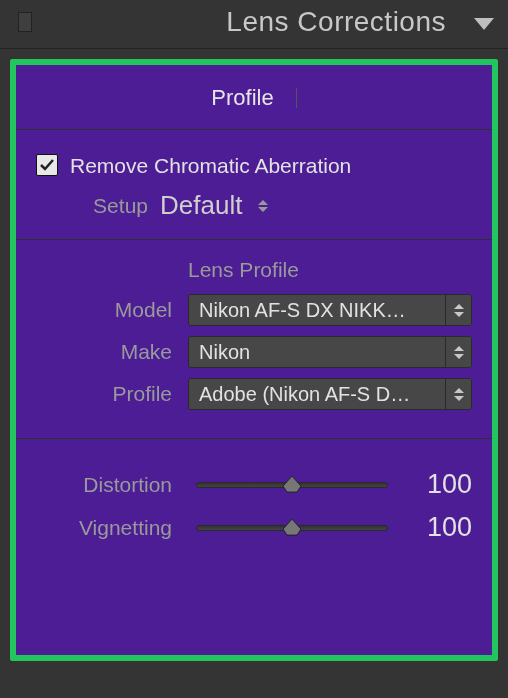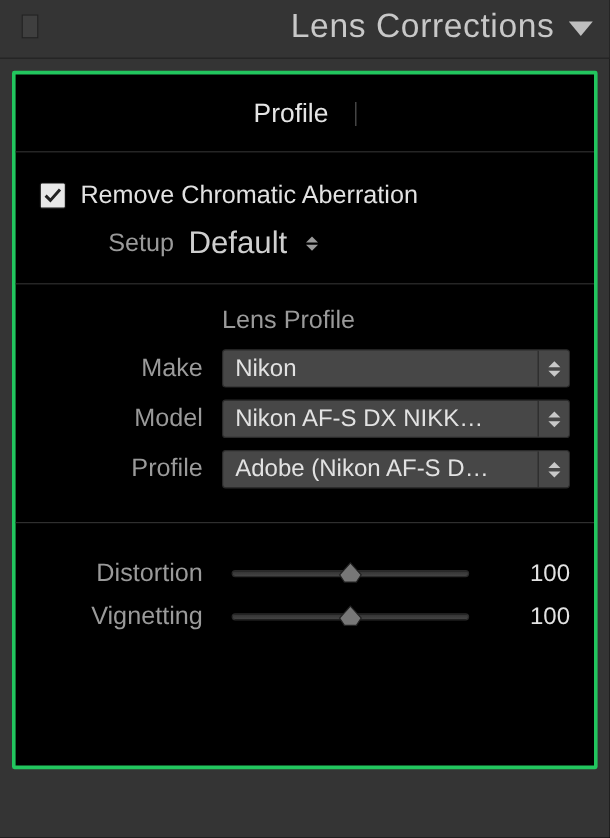--- a/index.html
+++ b/index.html
@@ -26,34 +26,34 @@
     height: 20px;
     background: #3f3f3f;
     border: 1px solid #222;
     margin-right: auto;
     margin-left: 4px;
   }
   .panel-title {
     font-size: 28px;
     color: #c8c8c8;
     font-weight: 400;
-    margin-right: 12px;
+    margin-right: 28px;
     letter-spacing: 0.5px;
   }
   .disclosure {
     width: 0; height: 0;
     border-left: 10px solid transparent;
     border-right: 10px solid transparent;
     border-top: 12px solid #bfbfbf;
     margin-top: 3px;
   }
 
   .body {
-    background: #000000;
-    border: 3px solid #22c55e;
+    background: #4c1d95;
+    border: 6px solid #22c55e;
     margin: 10px;
     border-radius: 2px;
   }
   .tabs {
     display: flex;
     justify-content: center;
     align-items: center;
     gap: 22px;
     padding: 20px 0 18px 0;
     border-bottom: 1px solid #2f2f2f;
@@ -71,21 +71,21 @@
   }
 
   .section {
     padding: 18px 20px 18px 20px;
     border-bottom: 1px solid #2f2f2f;
   }
   .section:last-child { border-bottom: none; }
 
   .check-row {
     display: flex;
-    align-items: center;
+    align-items: flex-start;
     gap: 12px;
     margin: 6px 0;
   }
   .checkbox {
     width: 22px;
     height: 22px;
     background: #e8e8e8;
     border: 1px solid #111;
     border-radius: 2px;
     display: flex;
@@ -213,21 +213,21 @@
     position: absolute;
     left: 50%;
     top: 50%;
     transform: translate(-50%, -55%);
   }
   .slider-thumb svg { display: block; }
   .slider-value {
     width: 60px;
     text-align: right;
     color: #e2e2e2;
-    font-size: 20px;
+    font-size: 27px;
   }
 </style>
 </head>
 <body>
 
 <div class="panel-header">
   <div class="header-swatch"></div>
   <div class="panel-title">Lens Corrections</div>
   <div class="disclosure"></div>
 </div>
@@ -253,44 +253,44 @@
       <span class="setup-value">Default</span>
       <span class="stepper">
         <span class="up"></span>
           <span class="down"></span>
       </span>
     </div>
   </div>
 
   <div class="section">
     <div class="subheading">Lens Profile</div>
+
+    <div class="form-row">
+      <span class="form-label">Model</span>
+      <div class="dropdown">
+        <span class="dd-text">Nikon AF-S DX NIKK…</span>
+        <span class="dd-stepper">
+            <span class="up"></span>
+            <span class="down"></span>
+          </span>
+      </div>
+    </div>
 
     <div class="form-row">
       <span class="form-label">Make</span>
       <div class="dropdown">
         <span class="dd-text">Nikon</span>
         <span class="dd-stepper">
             <span class="up"></span>
             <span class="down"></span>
           </span>
       </div>
     </div>
 
     <div class="form-row">
-      <span class="form-label">Model</span>
-      <div class="dropdown">
-        <span class="dd-text">Nikon AF-S DX NIKK…</span>
-        <span class="dd-stepper">
-            <span class="up"></span>
-            <span class="down"></span>
-          </span>
-      </div>
-    </div>
-
-    <div class="form-row">
       <span class="form-label">Profile</span>
       <div class="dropdown">
         <span class="dd-text">Adobe (Nikon AF-S D…</span>
         <span class="dd-stepper">
             <span class="up"></span>
             <span class="down"></span>
           </span>
       </div>
     </div>
   </div>

